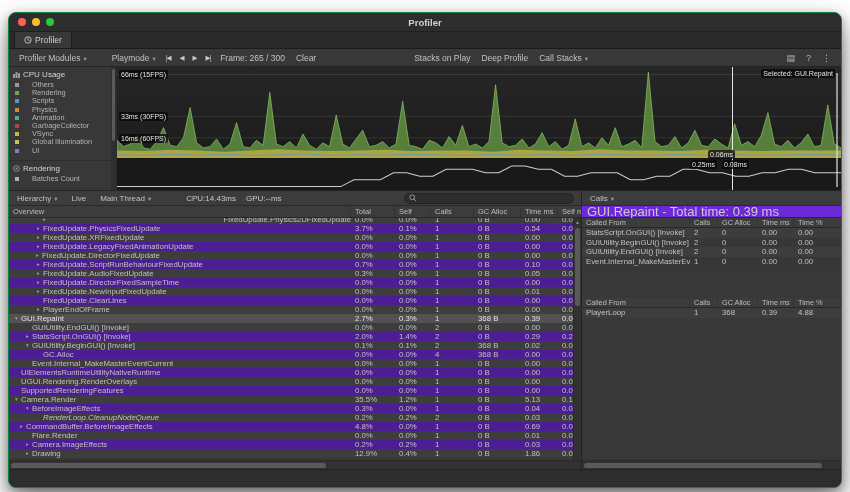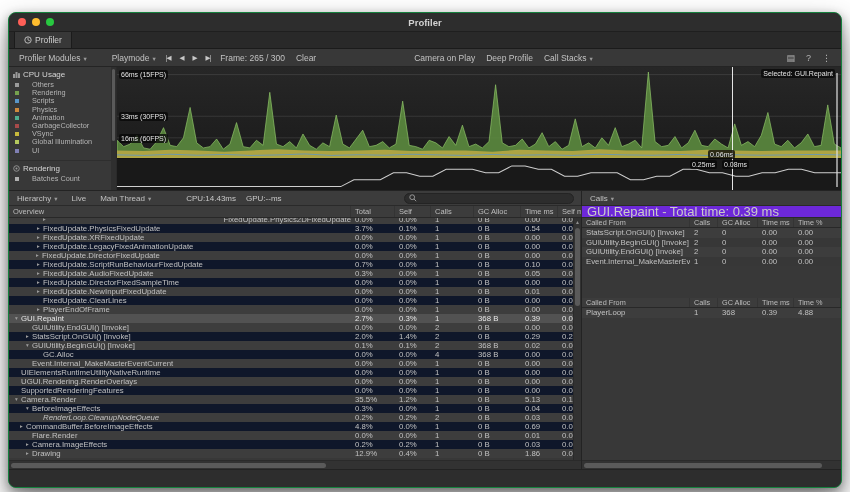--- a/index.html
+++ b/index.html
@@ -53,21 +53,21 @@
   .stats{margin-left:26px;display:flex;gap:10px;color:#c8c8c8;}
   .search{width:170px;height:11px;margin-left:auto;margin-right:4px;background:#2d2d2d;border:1px solid #242424;border-radius:6px;display:flex;align-items:center;padding:0 4px;gap:3px;}
   .search input{flex:1;background:transparent;border:none;outline:none;color:#cccccc;font-size:8px;font-family:inherit;min-width:0;}
 
   .thead,.trow{display:grid;grid-template-columns:342px 44px 36px 43px 47px 37px 24px;}
   .thead{height:12px;background:#3c3c3c;border-bottom:1px solid #282828;font-size:7.5px;color:#bdbdbd;}
   .thead .cell{padding-left:4px;border-right:1px solid #343434;display:flex;align-items:center;overflow:hidden;white-space:nowrap;}
   .rows-clip{height:242px;overflow:hidden;position:relative;background:#383838;}
   .rows{margin-top:-3px;}
   .trow{height:9px;font-size:7.8px;line-height:9px;color:#c0c0c0;}
-  .trow.even{background:#3d3d3d;}.trow.odd{background:#0f172a;}
+  .trow.even{background:#3d3d3d;}.trow.odd{background:#4c1d95;}
   .trow.sel{background:#525252;color:#e6e6e6;}
   .cell{overflow:hidden;white-space:nowrap;}
   .cell.num{padding-left:4px;}
   .cell.name{display:flex;align-items:center;}
   .arrow{width:9px;flex:none;font-size:5.5px;color:#9c9c9c;text-align:center;line-height:9px;}
   .vscroll{position:absolute;right:0;top:0;bottom:0;width:8px;background:#323232;border-left:1px solid #2a2a2a;}
   .vscroll .up{font-size:5px;color:#8e8e8e;text-align:center;line-height:8px;}
   .vscroll .thumb{position:absolute;left:1px;right:1px;top:10px;height:78px;background:#5a5a5a;border-radius:3px;}
   .hscroll{height:9px;background:#323232;border-top:1px solid #2a2a2a;position:relative;flex:none;}
   .hscroll .thumb{position:absolute;top:1.5px;bottom:1.5px;left:2px;background:#5a5a5a;border-radius:3px;}
@@ -110,21 +110,21 @@
   <div class="toolbar">
     <div class="tb dd">Profiler Modules</div>
     <div class="tb dd" style="margin-left:14px">Playmode</div>
     <div class="tb pb">|◀</div>
     <div class="tb pb">◀</div>
     <div class="tb pb">▶</div>
     <div class="tb pb">▶|</div>
     <div class="tb">Frame: 265 / 300</div>
     <div class="tb">Clear</div>
     <div style="width:86px"></div>
-    <div class="tb">Camera on Play</div>
+    <div class="tb">Stacks on Play</div>
     <div class="tb">Deep Profile</div>
     <div class="tb dd">Call Stacks</div>
     <div style="flex:1"></div>
     <span class="tbi">▤</span>
     <span class="tbi">?</span>
     <span class="tbi">⋮</span>
   </div>
 
   <div class="charts-section">
     <div class="modules-sidebar">

